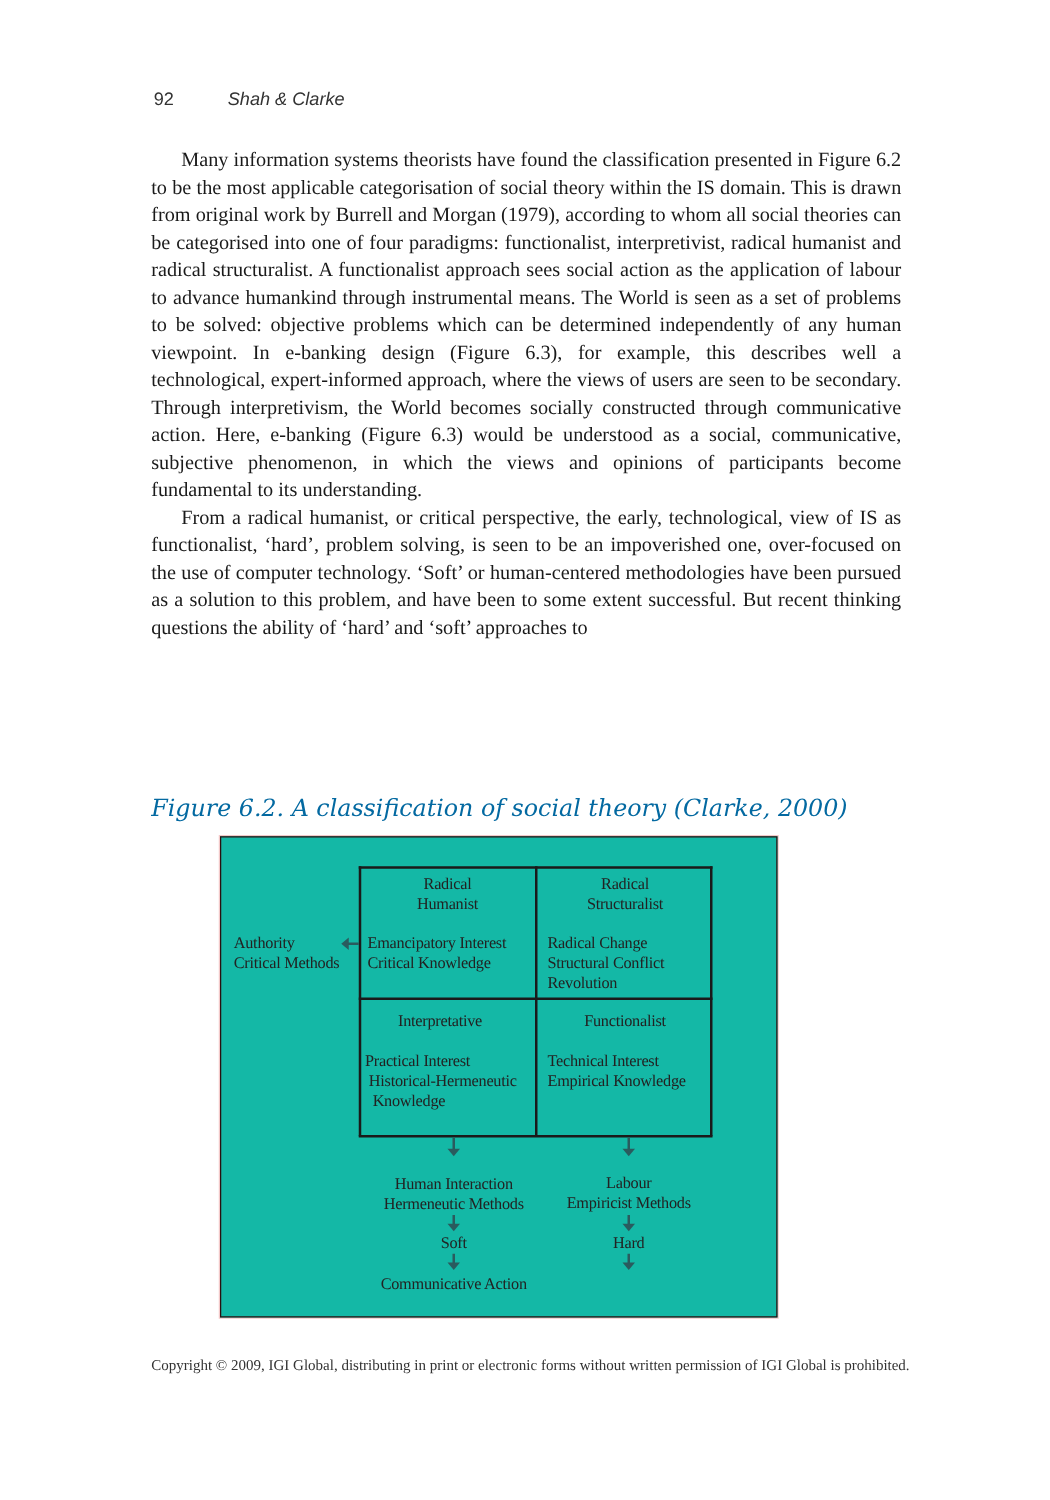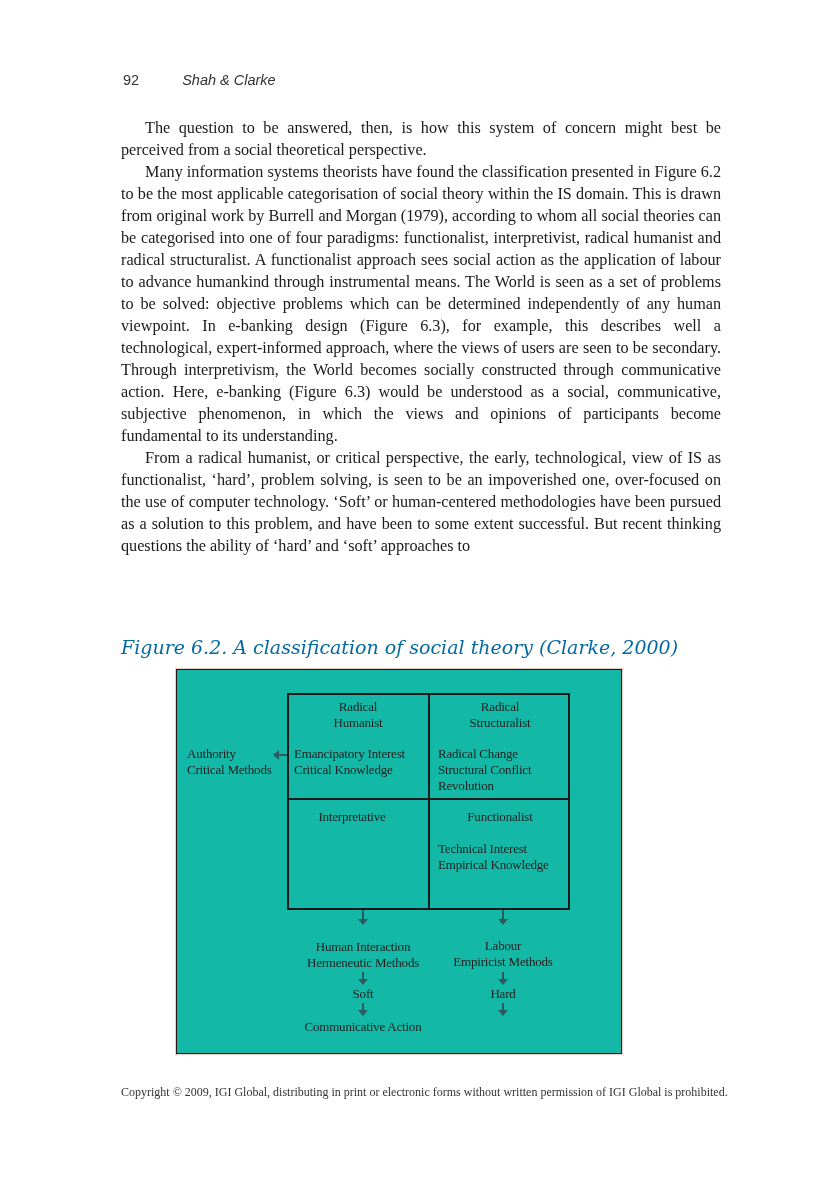--- a/index.html
+++ b/index.html
@@ -47,21 +47,20 @@
 </style>
 </head>
 <body>
 
 <div class="header">
   <span class="pg">92</span>
   <span class="auth">Shah &amp; Clarke</span>
 </div>
 
 <div class="body-text">
-  <p>The question to be answered, then, is how this system of concern might best be perceived from a social theoretical perspective.</p>
   <p>Many information systems theorists have found the classification presented in Figure 6.2 to be the most applicable categorisation of social theory within the IS domain. This is drawn from original work by Burrell and Morgan (1979), according to whom all social theories can be categorised into one of four paradigms: functionalist, interpretivist, radical humanist and radical structuralist. A functionalist approach sees social action as the application of labour to advance humankind through instrumental means. The World is seen as a set of problems to be solved: objective problems which can be determined independently of any human viewpoint. In e-banking design (Figure 6.3), for example, this describes well a technological, expert-informed approach, where the views of users are seen to be secondary. Through interpretivism, the World becomes socially constructed through communicative action. Here, e-banking (Figure 6.3) would be understood as a social, communicative, subjective phenomenon, in which the views and opinions of participants become fundamental to its understanding.</p>
   <p>From a radical humanist, or critical perspective, the early, technological, view of IS as functionalist, ‘hard’, problem solving, is seen to be an impoverished one, over-focused on the use of computer technology. ‘Soft’ or human-centered methodologies have been pursued as a solution to this problem, and have been to some extent successful. But recent thinking questions the ability of ‘hard’ and ‘soft’ approaches to</p>
 </div>
 
 <div class="caption">Figure 6.2. A classification of social theory (Clarke, 2000)</div>
 
 <div class="figure">
 
   <div class="grid-line" style="left:110px; top:23px; width:283px; height:1.5px;"></div>
   <div class="grid-line" style="left:110px; top:238px; width:283px; height:1.5px;"></div>
@@ -75,20 +74,23 @@
   <div class="fig-text" style="left:117px; top:76px;">Emancipatory Interest
 Critical Knowledge</div>
 
   <div class="fig-text center" style="left:253px; top:29px; width:140px;">Radical
 Structuralist</div>
   <div class="fig-text" style="left:261px; top:76px;">Radical Change
 Structural Conflict
 Revolution</div>
 
   <div class="fig-text center" style="left:111px; top:139px; width:128px;">Interpretative</div>
+  <div class="fig-text" style="left:115px; top:171px;">Practical Interest
+ Historical-Hermeneutic
+  Knowledge</div>
 
   <div class="fig-text center" style="left:253px; top:139px; width:140px;">Functionalist</div>
   <div class="fig-text" style="left:261px; top:171px;">Technical Interest
 Empirical Knowledge</div>
 
   <div class="fig-text" style="left:10px; top:76px;">Authority
 Critical Methods</div>
   <div class="arrow-h" style="left:101px; top:84px; width:9px;"></div>
 
   <div class="arrow-v" style="left:185px; top:240px; height:10px;"></div>

